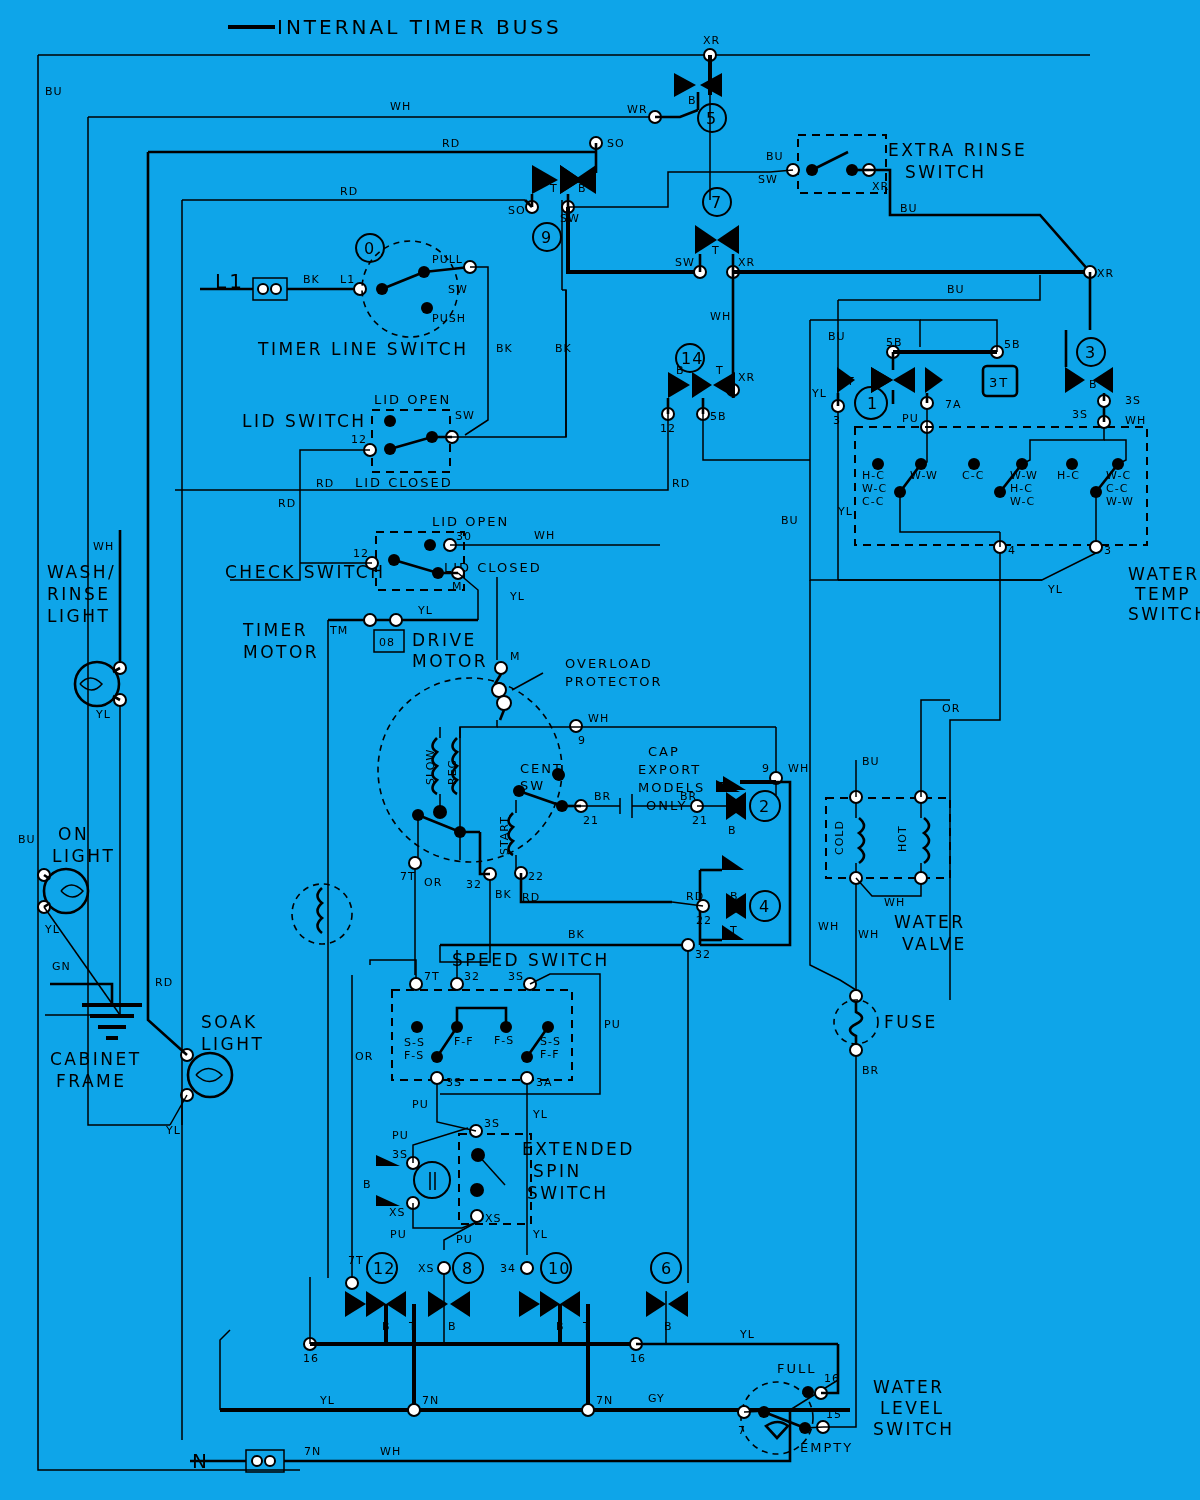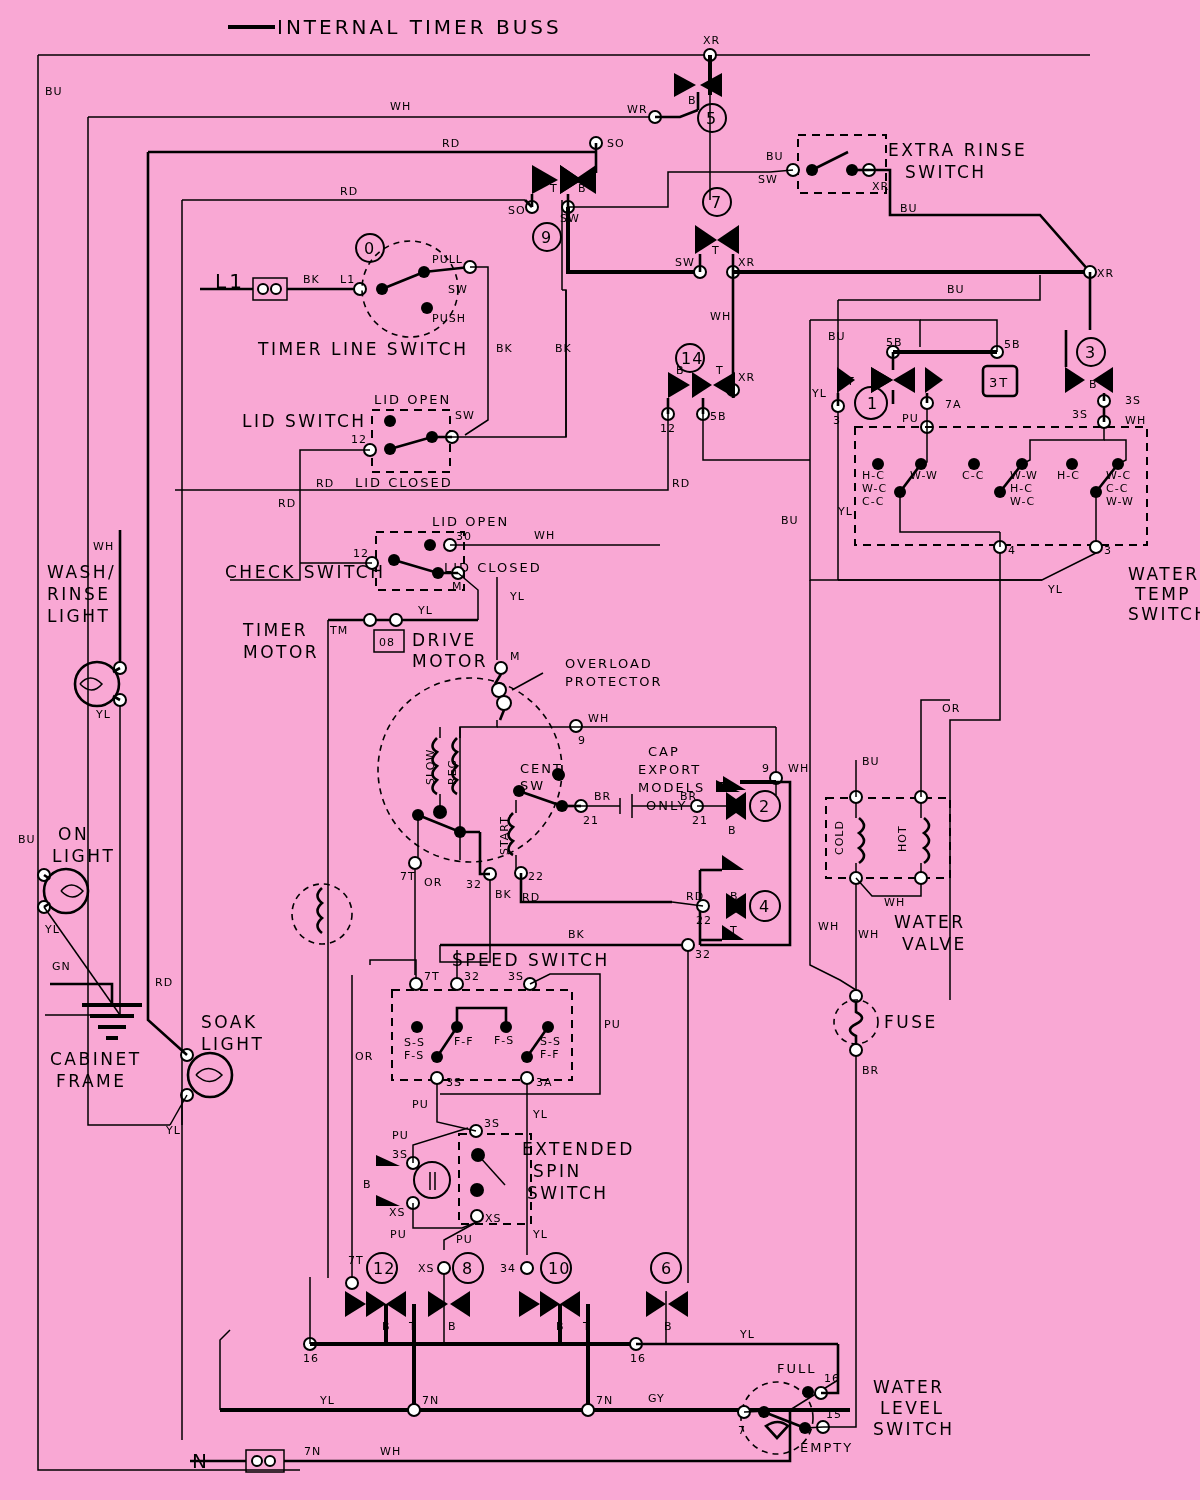--- a/index.html
+++ b/index.html
@@ -1,16 +1,16 @@
 <!DOCTYPE html>
 <html><head>
 <meta charset="utf-8">
 <style>
   html,body{margin:0;padding:0;background:#fff;}
-  #sheet{position:relative;width:1200px;height:1500px;background:#f9a8d4;
+  #sheet{position:relative;width:1200px;height:1500px;background:#0ea5e9;
          font-family:"DejaVu Sans", sans-serif;overflow:hidden;}
   svg{position:absolute;left:0;top:0;width:1200px;height:1500px;}
   text{font-family:"DejaVu Sans", sans-serif;fill:#000;letter-spacing:1px;}
   .lbl{font-size:11px;}
   .lbl2{font-size:13px;letter-spacing:2px;}
   .big{font-size:17px;letter-spacing:2.5px;}
   .huge{font-size:20px;letter-spacing:3px;}
   .num{font-size:16px;}
   .vert{font-size:11px;}
   .w{stroke:#000;fill:none;}

